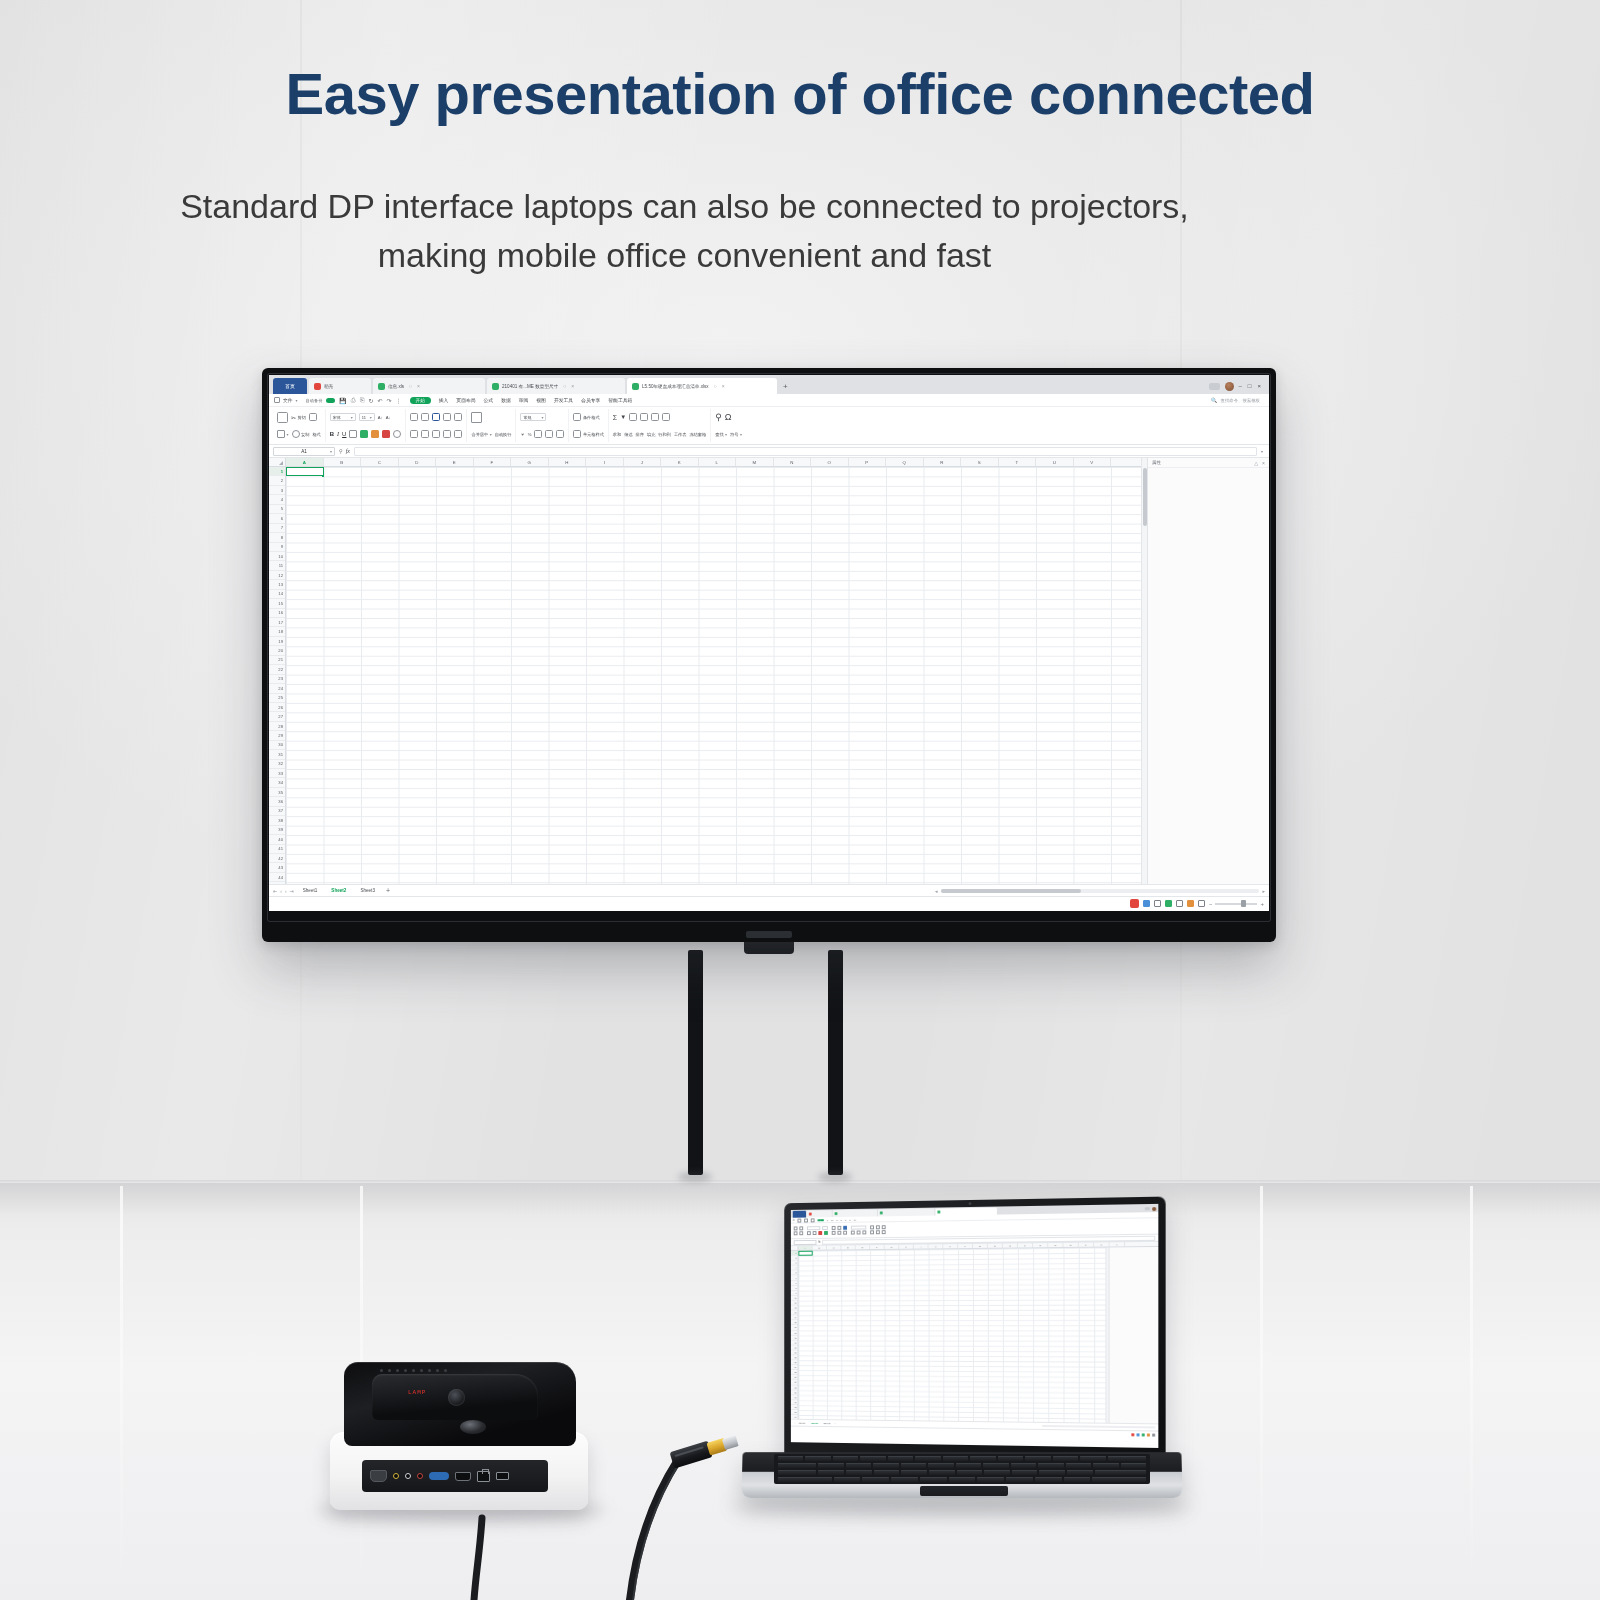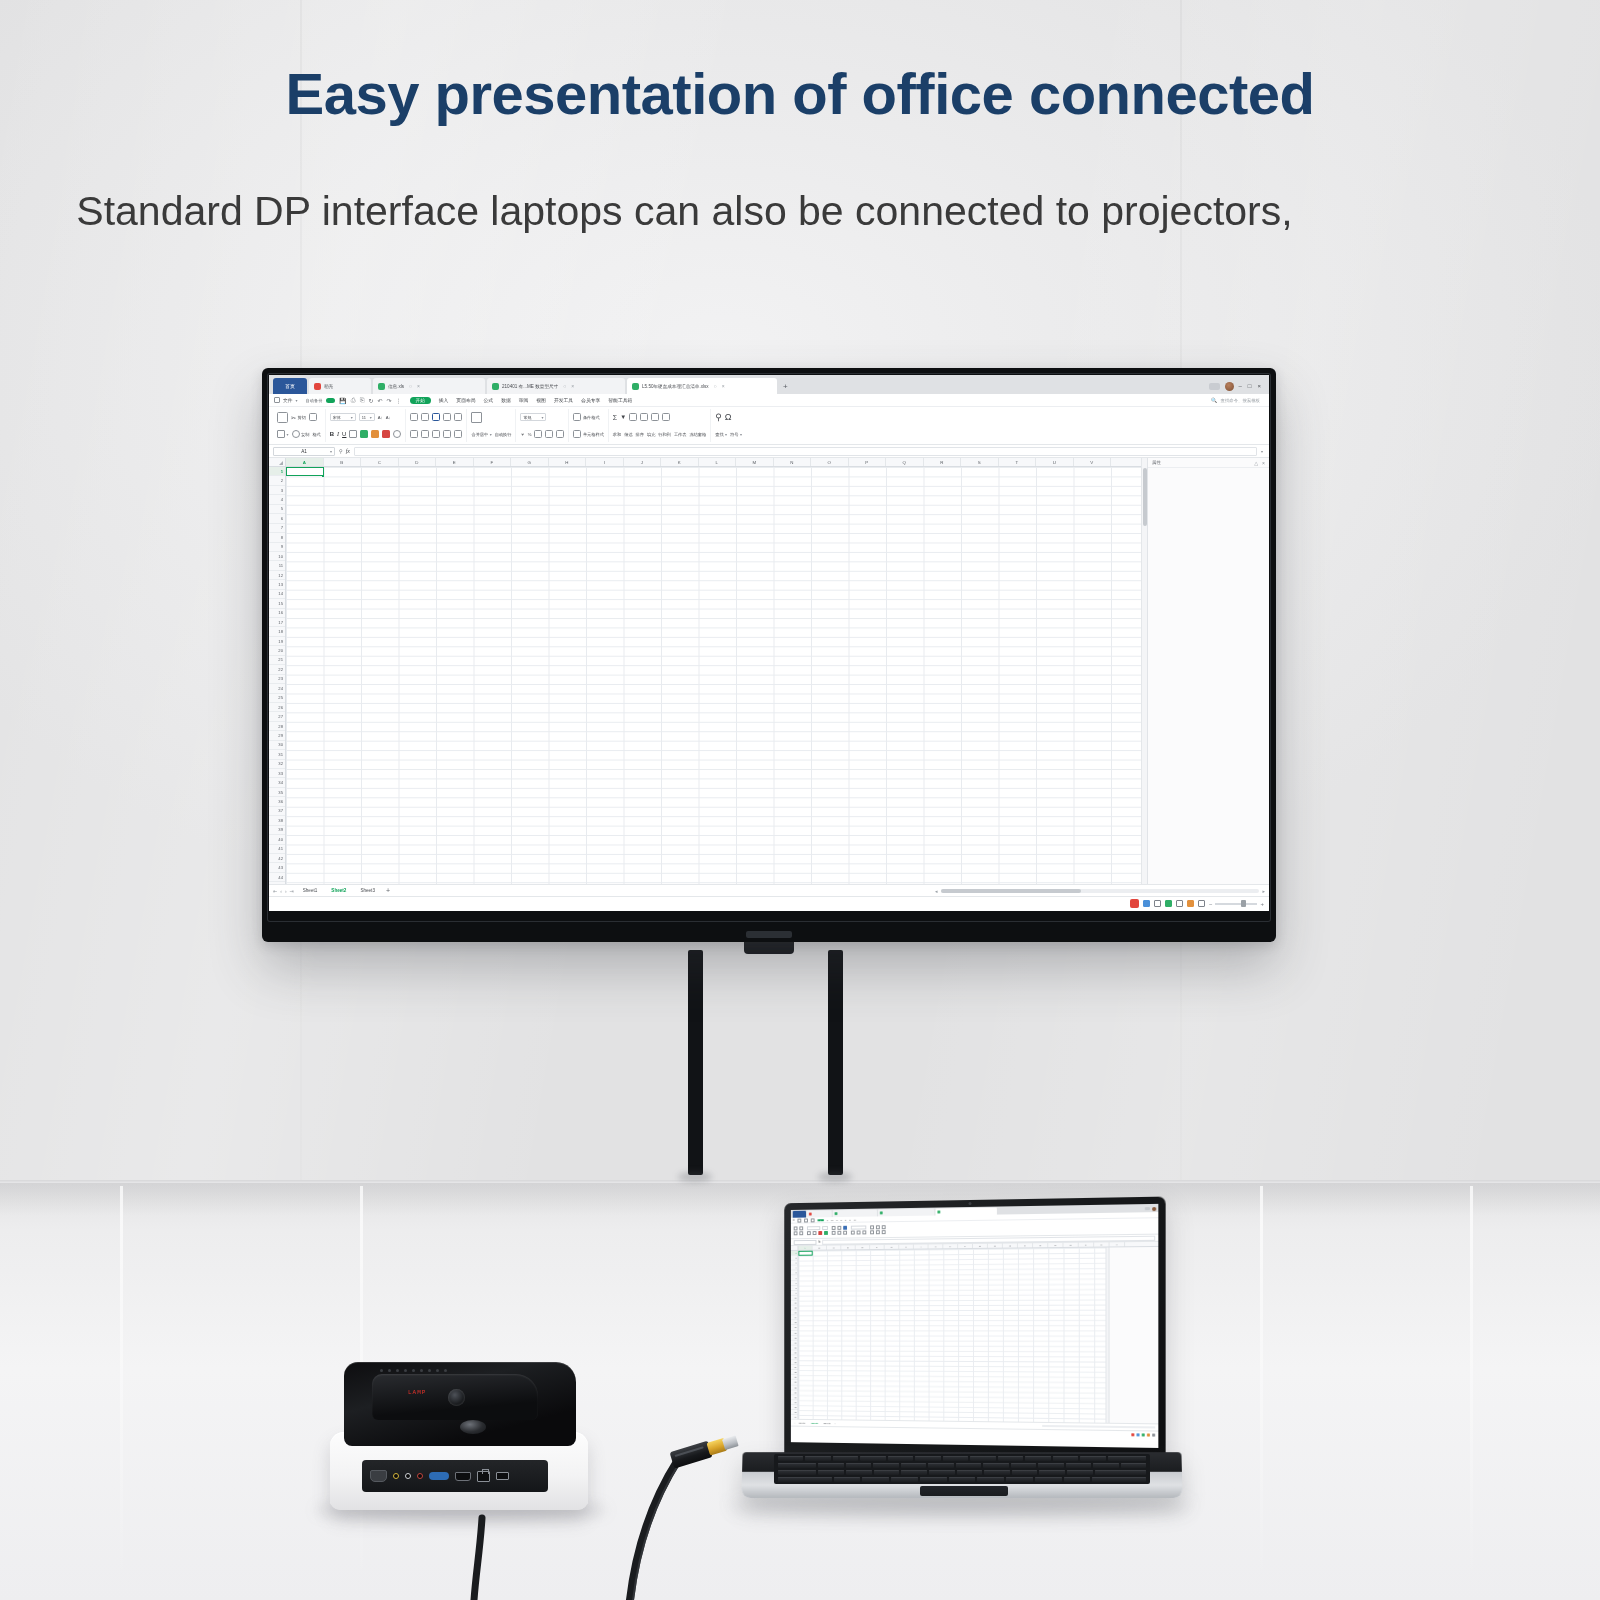--- a/index.html
+++ b/index.html
@@ -45,21 +45,21 @@
   }
 
   
   .headline {
     position:absolute; top:60px; left:0; width:1600px; text-align:center;
     font-size:58px; font-weight:bold; color:#1b3f68; letter-spacing:-0.5px;
     font-family:"Liberation Sans", sans-serif;
   }
   .subtitle {
     position:absolute; top:182px; left:0; width:1369px; text-align:center;
-    font-size:41px; line-height:1.45; color:#3a3a3a; font-weight:400;
+    font-size:34px; line-height:1.45; color:#3a3a3a; font-weight:400;
   }
 
   
   .tv {
     position:absolute; left:262px; top:368px; width:1014px; height:574px;
     background:#0d0f11; border-radius:6px;
     box-shadow:0 26px 52px rgba(60,62,68,0.30), 0 4px 12px rgba(60,62,68,0.18);
     padding:7px 7px 22px 7px;
   }
   .tv-bezel-inner {
@@ -432,20 +432,21 @@
   <div class="floor-line"></div>
   <div class="floor-streak" style="left:120px"></div>
   <div class="floor-streak" style="left:360px"></div>
   <div class="floor-streak" style="left:1260px"></div>
   <div class="floor-streak" style="left:1470px"></div>
 </div>
 
 <div class="headline">Easy presentation of office connected</div>
 <div class="subtitle">
   <div>Standard DP interface laptops can also be connected to projectors,</div>
+  <div>making mobile office convenient and fast</div>
 </div>
 
 <div class="tv-leg l"></div>
 <div class="tv-leg r"></div>
 <div class="tv-leg-shadow" style="left:678px"></div>
 <div class="tv-leg-shadow" style="left:818px"></div>
 <div class="tv-mount"></div>
 
 <div class="tv">
   <div class="tv-bezel-inner"></div>

